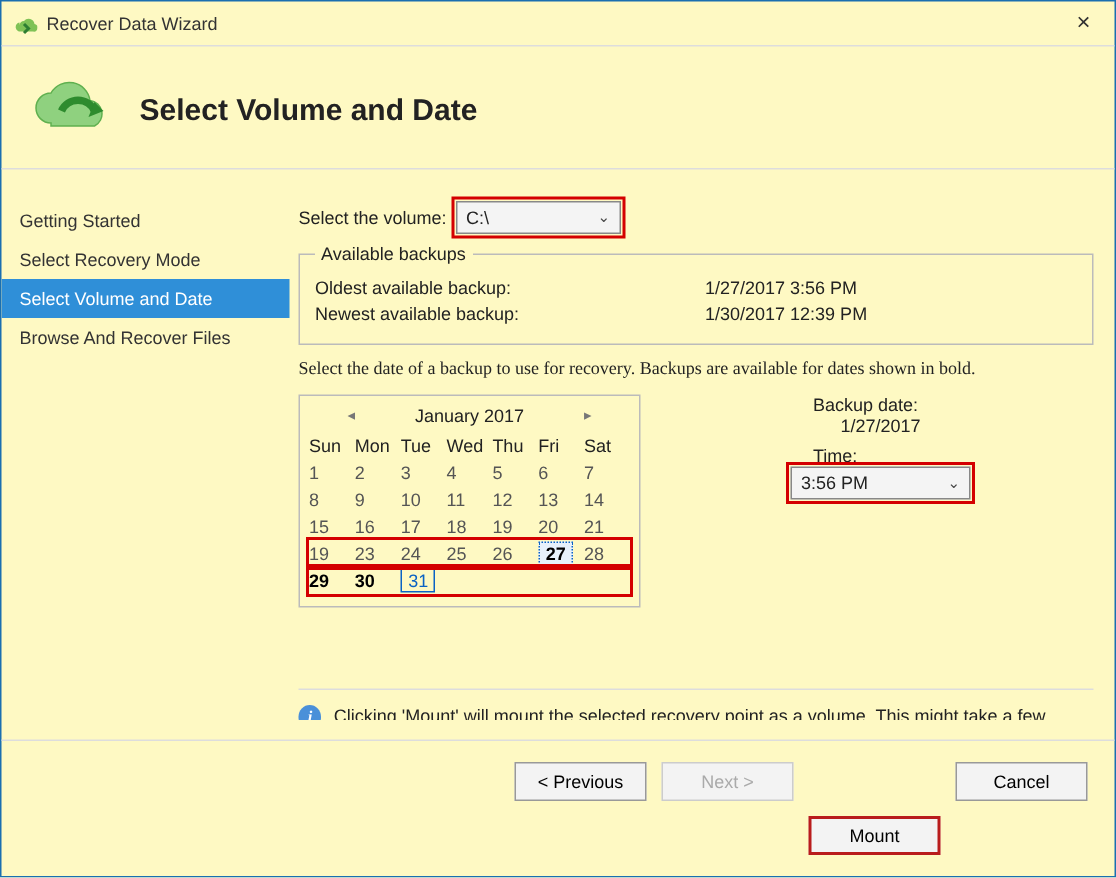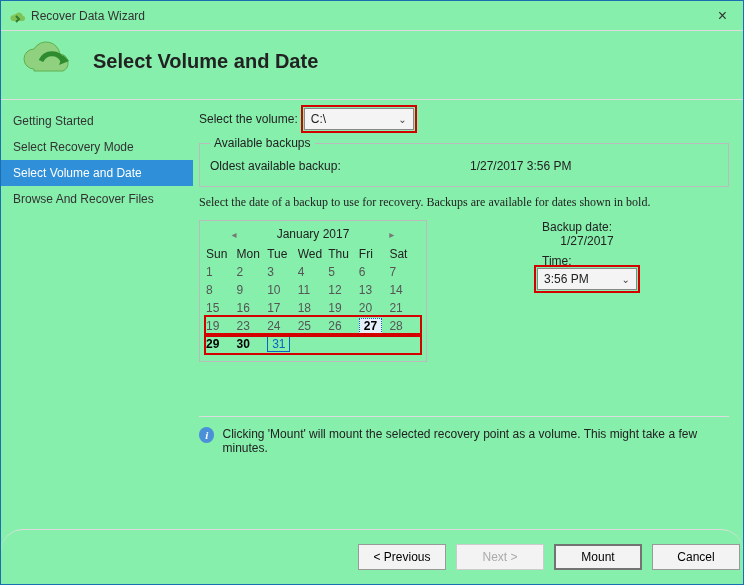--- a/index.html
+++ b/index.html
@@ -1,17 +1,17 @@
 <!DOCTYPE html>
 <html><head>
 <meta charset="utf-8">
 <style>
   * { box-sizing: border-box; font-family: "Segoe UI", Tahoma, sans-serif; }
   body { margin: 0; background: #fff; }
-  .window { width: 744px; height: 585px; border: 1px solid #1a6fb0; background: #86efac; display: flex; flex-direction: column; }
+  .window { width: 744px; height: 585px; border: 1px solid #1a6fb0; background: #fef9c3; display: flex; flex-direction: column; gap: 13px; }
   .titlebar { height: 30px; display: flex; align-items: center; padding: 0 8px; border-bottom: 1px solid #ddd; font-size: 12px; color: #333; }
   .titlebar .ticon { width: 16px; height: 16px; margin-right: 6px; display: inline-flex; align-items: center; justify-content: center; }
   .titlebar .close { margin-left: auto; font-size: 16px; padding: 2px 8px; color: #333; }
   .header { display: flex; align-items: center; padding: 10px 18px 18px 18px; border-bottom: 1px solid #ddd; }
   .header .logo { width: 60px; height: 40px; margin-right: 14px; }
   .header h1 { font-size: 20px; font-weight: 700; margin: 0; color: #222; }
   .body { flex: 1; display: flex; overflow: hidden; }
   .sidebar { width: 192px; padding-top: 8px; font-size: 12px; }
   .sidebar .item { padding: 6px 12px; color: #333; }
   .sidebar .item.selected { background: #2f8fd8; color: #fff; }
@@ -35,24 +35,24 @@
   .cal td { padding: 0; height: 18px; color: #555; }
   .cal td.bold { font-weight: 700; color: #000; }
   .cal td.sel span { border: 1px dotted #0b63c4; background: #e7f1fb; padding: 0 4px; display: inline-block; font-weight: 700; }
   .cal td.today span { border: 1px solid #0b63c4; padding: 0 4px; display: inline-block; color: #0b63c4; }
   .cal .row-hl { outline: 2px solid #d40000; }
   .meta { flex: 1; }
   .meta .row2 { display: flex; align-items: center; margin-bottom: 6px; flex-direction: column; }
   .meta .row2 .mlbl { width: 90px; }
   .info { display: flex; align-items: flex-start; gap: 8px; border-top: 1px solid #ddd; margin-top: 54px; padding-top: 10px; }
   .info .icn { width: 16px; height: 16px; border-radius: 50%; background: #4a90d9; color: #fff; font-size: 11px; font-style: italic; font-weight: bold; display: inline-flex; align-items: center; justify-content: center; font-family: Georgia, serif; }
-  .buttons { border-top: 1px solid #ddd; display: flex; justify-content: flex-end; gap: 10px; padding: 14px 3px; border-radius: 22px; }
+  .buttons { border-top: 1px solid #ddd; display: flex; justify-content: flex-end; gap: 10px; padding: 14px 18px; }
   .btn { min-width: 88px; height: 26px; border: 1px solid #999; background: #f3f3f3; font-size: 12px; display: inline-flex; align-items: center; justify-content: center; }
   .btn.disabled { color: #aaa; border-color: #ccc; }
-  .btn.primary { border: 2px solid #737373; }
+  .btn.primary { border: 2px solid #b91c1c; margin-top: 36px; }
 </style>
 </head>
 <body>
 
 <div class="window">
   <div class="titlebar">
     <span class="ticon">
       <svg viewBox="0 0 16 16" width="16" height="16">
           <path d="M4 9a3 3 0 013-3 4 4 0 017 2 2.5 2.5 0 01-1 5H5a3 3 0 01-1-6z" fill="#7fc256"></path>
           <path d="M7 8l3 3-3 3" stroke="#2e7d32" stroke-width="2" fill="none"></path>
@@ -89,20 +89,24 @@
           <span>C:\</span>
           <span class="chev">⌄</span>
         </span>
       </div>
 
       <fieldset class="available">
         <legend>Available backups</legend>
         <div class="kv">
           <span class="k">Oldest available backup:</span>
           <span>1/27/2017 3:56 PM</span>
+        </div>
+        <div class="kv">
+          <span class="k">Newest available backup:</span>
+          <span>1/30/2017 12:39 PM</span>
         </div>
       </fieldset>
 
       <div class="desc">Select the date of a backup to use for recovery. Backups are available for dates shown in bold.</div>
 
       <div class="lower">
         <div class="cal">
           <div class="nav">
             <span class="arrow">◂</span>
             <span>January 2017</span>
@@ -170,21 +174,21 @@
           </table>
         </div>
 
         <div class="meta">
           <div class="row2">
             <span class="mlbl">Backup date:</span>
             <span>1/27/2017</span>
           </div>
           <div class="row2">
             <span class="mlbl">Time:</span>
-            <span class="dd hl-red" style="width:100px">
+            <span class="dd hl-red" style="width:120px">
               <span>3:56 PM</span>
               <span class="chev">⌄</span>
             </span>
           </div>
         </div>
       </div>
 
       <div class="info">
         <span class="icn">i</span>
         <span>Clicking 'Mount' will mount the selected recovery point as a volume. This might take a few minutes.</span>

